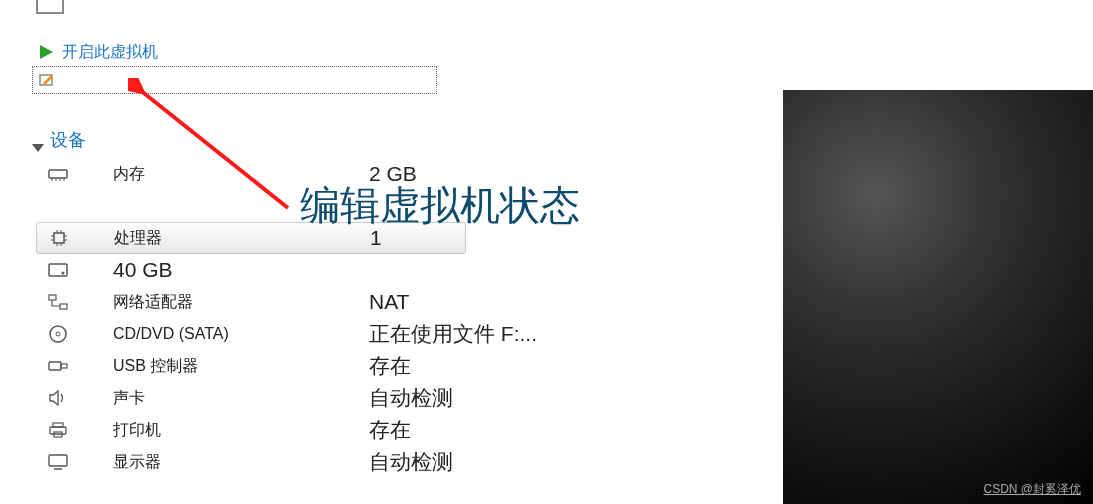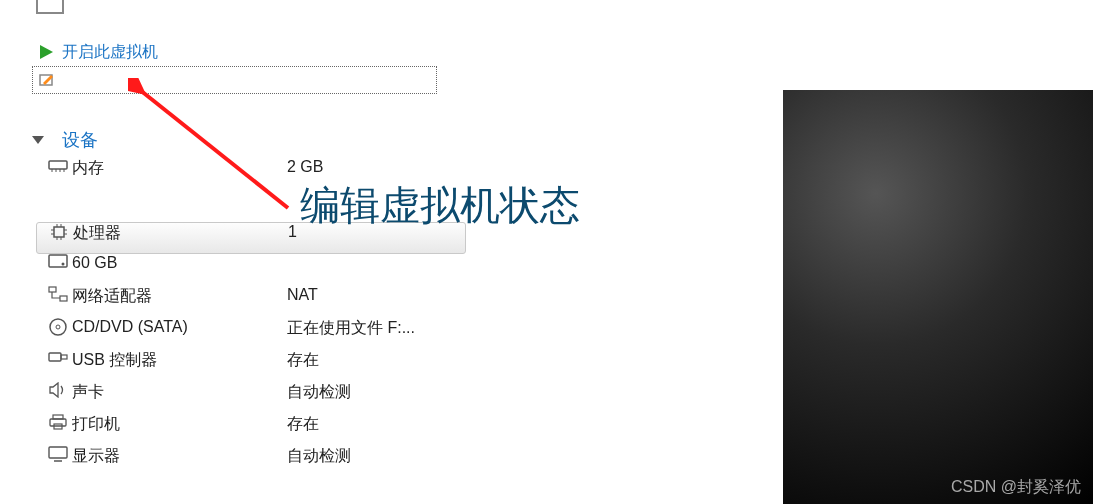--- a/index.html
+++ b/index.html
@@ -38,55 +38,56 @@
     font-size: 16px;
     cursor: pointer;
   }
   .action-selected {
     border: 1px dotted #666;
     width: 405px;
   }
   .play-icon svg, .edit-icon svg { display:block; }
   .section-header {
     display: flex;
-    align-items: center;
-    gap: 18px;
+    align-items: flex-end;
+    gap: 6px;
     color: #1a73c4;
     font-size: 18px;
     margin-top: 34px;
     margin-bottom: 6px;
     cursor: default;
   }
   .section-header.second { margin-top: 32px; }
   .chevron {
     width: 0; height: 0;
     border-left: 6px solid transparent;
     border-right: 6px solid transparent;
     border-top: 8px solid #555;
   }
   .device-row {
     display: flex;
-    align-items: flex-start;
+    align-items: center;
     height: 32px;
     padding-left: 12px;
     position: relative;
+    gap: 41px;
   }
   .device-row .icon-slot {
     width: 28px;
     display: flex;
     align-items: center;
     justify-content: center;
   }
   .device-row .label {
     width: 215px;
     font-size: 16px;
     color: #222;
   }
   .device-row .value {
-    font-size: 16px;
+    font-size: 21px;
     color: #222;
   }
   .device-row.selected {
     background: linear-gradient(#fdfdfd, #e8e8e8);
     border: 1px solid #c9c9c9;
     border-radius: 3px;
     margin-left: 4px;
     padding-left: 8px;
     width: 430px;
     margin-top: 32px;
@@ -112,21 +113,22 @@
     position: absolute;
     left: 128px;
     top: 78px;
     pointer-events: none;
   }
   .watermark {
     position: absolute;
     right: 12px;
     bottom: 6px;
     color: rgba(220,220,220,0.75);
-    font-size: 16px;
+    font-size: 12px;
+    text-decoration: underline;
   }
   .ico { display:block; }
 </style>
 </head>
 <body>
 
 <div class="top-icon"></div>
 
 <div class="content">
 
@@ -185,21 +187,21 @@
     <span class="value">1</span>
   </div>
 
   <div class="device-row">
     <span class="icon-slot">
       <svg class="ico" width="20" height="14">
           <rect x="1" y="1" width="18" height="12" rx="1" fill="none" stroke="#555" stroke-width="1.5"></rect>
           <circle cx="15" cy="10" r="1.5" fill="#555"></circle>
         </svg>
     </span>
-    <span class="value">60 GB</span>
+    <span class="value">40 GB</span>
   </div>
 
   <div class="device-row">
     <span class="icon-slot">
       <svg class="ico" width="20" height="16">
           <rect x="1" y="1" width="7" height="5" fill="none" stroke="#555" stroke-width="1.2"></rect>
           <rect x="12" y="10" width="7" height="5" fill="none" stroke="#555" stroke-width="1.2"></rect>
           <path d="M4 6 V12 H12" fill="none" stroke="#555" stroke-width="1.2"></path>
         </svg>
     </span>

